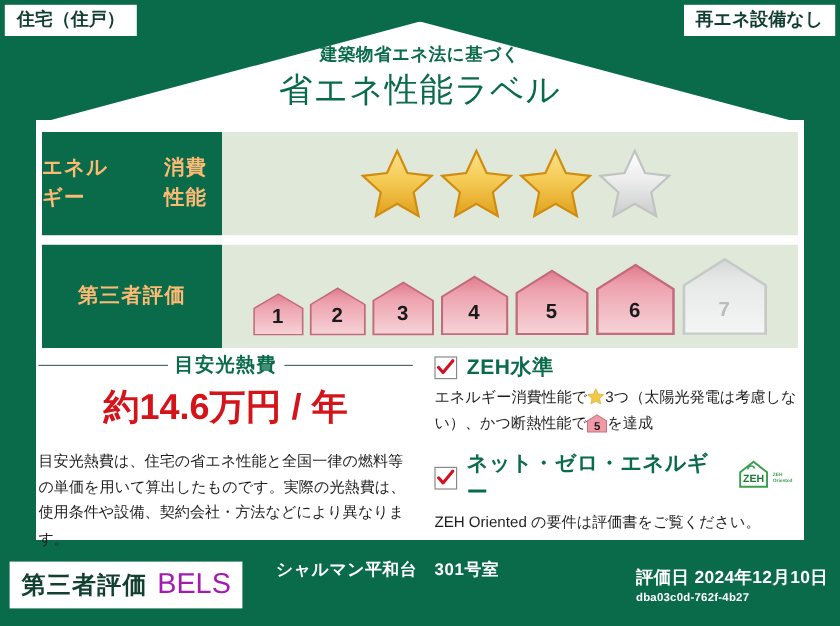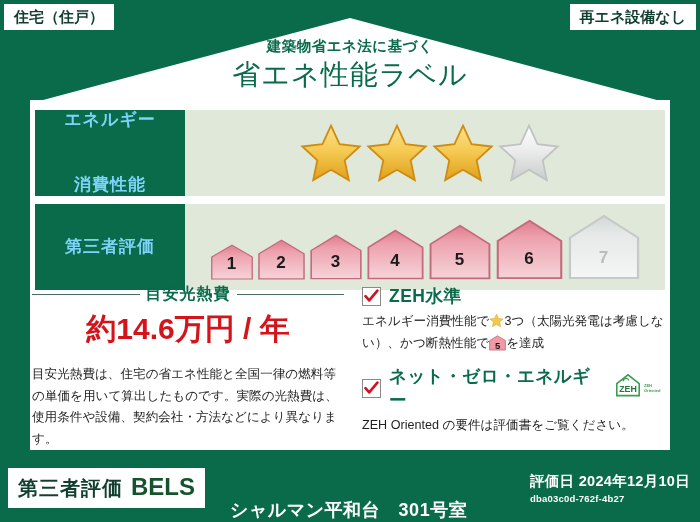--- a/index.html
+++ b/index.html
@@ -54,42 +54,42 @@
   .rows{
     position:absolute;left:35px;top:110px;width:630px;
   }
   .rating-row{
     display:flex;align-items:stretch;margin-bottom:8px;
     background:#dfe8d9;
     height:86px;
   }
   .row-label{
     width:150px;flex:0 0 150px;
-    background:#0a6b4a;color:#7dd3fc;
-    display:flex;flex-direction:column;align-items:center;justify-content:center;
+    background:#0a6b4a;color:#fdba74;
+    display:flex;flex-direction:row;align-items:center;justify-content:center;
     font-size:17px;font-weight:bold;line-height:1.45;letter-spacing:1px;gap:40px;
   }
   .row-content{
     flex:1;display:flex;align-items:center;justify-content:center;
   }
   .stars-wrap{display:flex;align-items:center;gap:4px;margin-left:10px;}
   .star{width:62px;height:62px;display:block;}
   .houses-wrap{display:flex;align-items:flex-end;gap:3px;}
   .h-item{position:relative;display:flex;align-items:flex-end;justify-content:center;}
   .h-item svg{display:block;}
   .h-num{
     position:absolute;left:0;right:0;bottom:18%;
     text-align:center;font-size:17px;font-weight:bold;color:#1a1a1a;
     pointer-events:none;
   }
   .h-item.off .h-num{color:#b9bcbb;}
 
   
   .lower{
-    position:absolute;left:32px;top:284px;width:636px;
+    position:absolute;left:32px;top:294px;width:636px;
     display:flex;
   }
   .col-left{width:322px;flex:0 0 322px;padding-right:10px;box-sizing:border-box;}
   .col-right{flex:1;padding-left:8px;box-sizing:border-box;}
 
   .cost-head{
     display:flex;align-items:center;justify-content:center;
     color:#0a6b4a;font-size:16px;font-weight:bold;letter-spacing:1px;
     gap:6px;margin-bottom:4px;
   }
@@ -127,24 +127,24 @@
   
   .footer{
     position:absolute;left:0;bottom:0;width:700px;height:62px;
   }
   .bels-box{
     position:absolute;left:8px;top:8px;
     background:#ffffff;padding:5px 10px 6px 10px;
     display:flex;align-items:baseline;gap:8px;
   }
   .bels-jp{color:#123f2f;font-size:20px;font-weight:bold;letter-spacing:1px;}
-  .bels-en{color:#14532d;font-size:24px;font-weight:bold;letter-spacing:0px;}
+  .bels-en{color:#a21caf;font-size:24px;font-weight:normal;letter-spacing:0px;}
   .bldg-name{
-    position:absolute;left:230px;top:38px;
-    color:#ffffff;font-size:18px;font-weight:bold;letter-spacing:.5px;
+    position:absolute;left:230px;top:6px;
+    color:#ffffff;font-size:14px;font-weight:bold;letter-spacing:.5px;
   }
   .eval{
     position:absolute;right:10px;top:12px;text-align:left;
   }
   .eval-date{color:#ffffff;font-size:14.5px;font-weight:bold;letter-spacing:.3px;}
   .eval-id{color:#ffffff;font-size:9.5px;font-weight:bold;margin-top:2px;letter-spacing:.2px;}
 </style>
 </head>
 <body>
 

